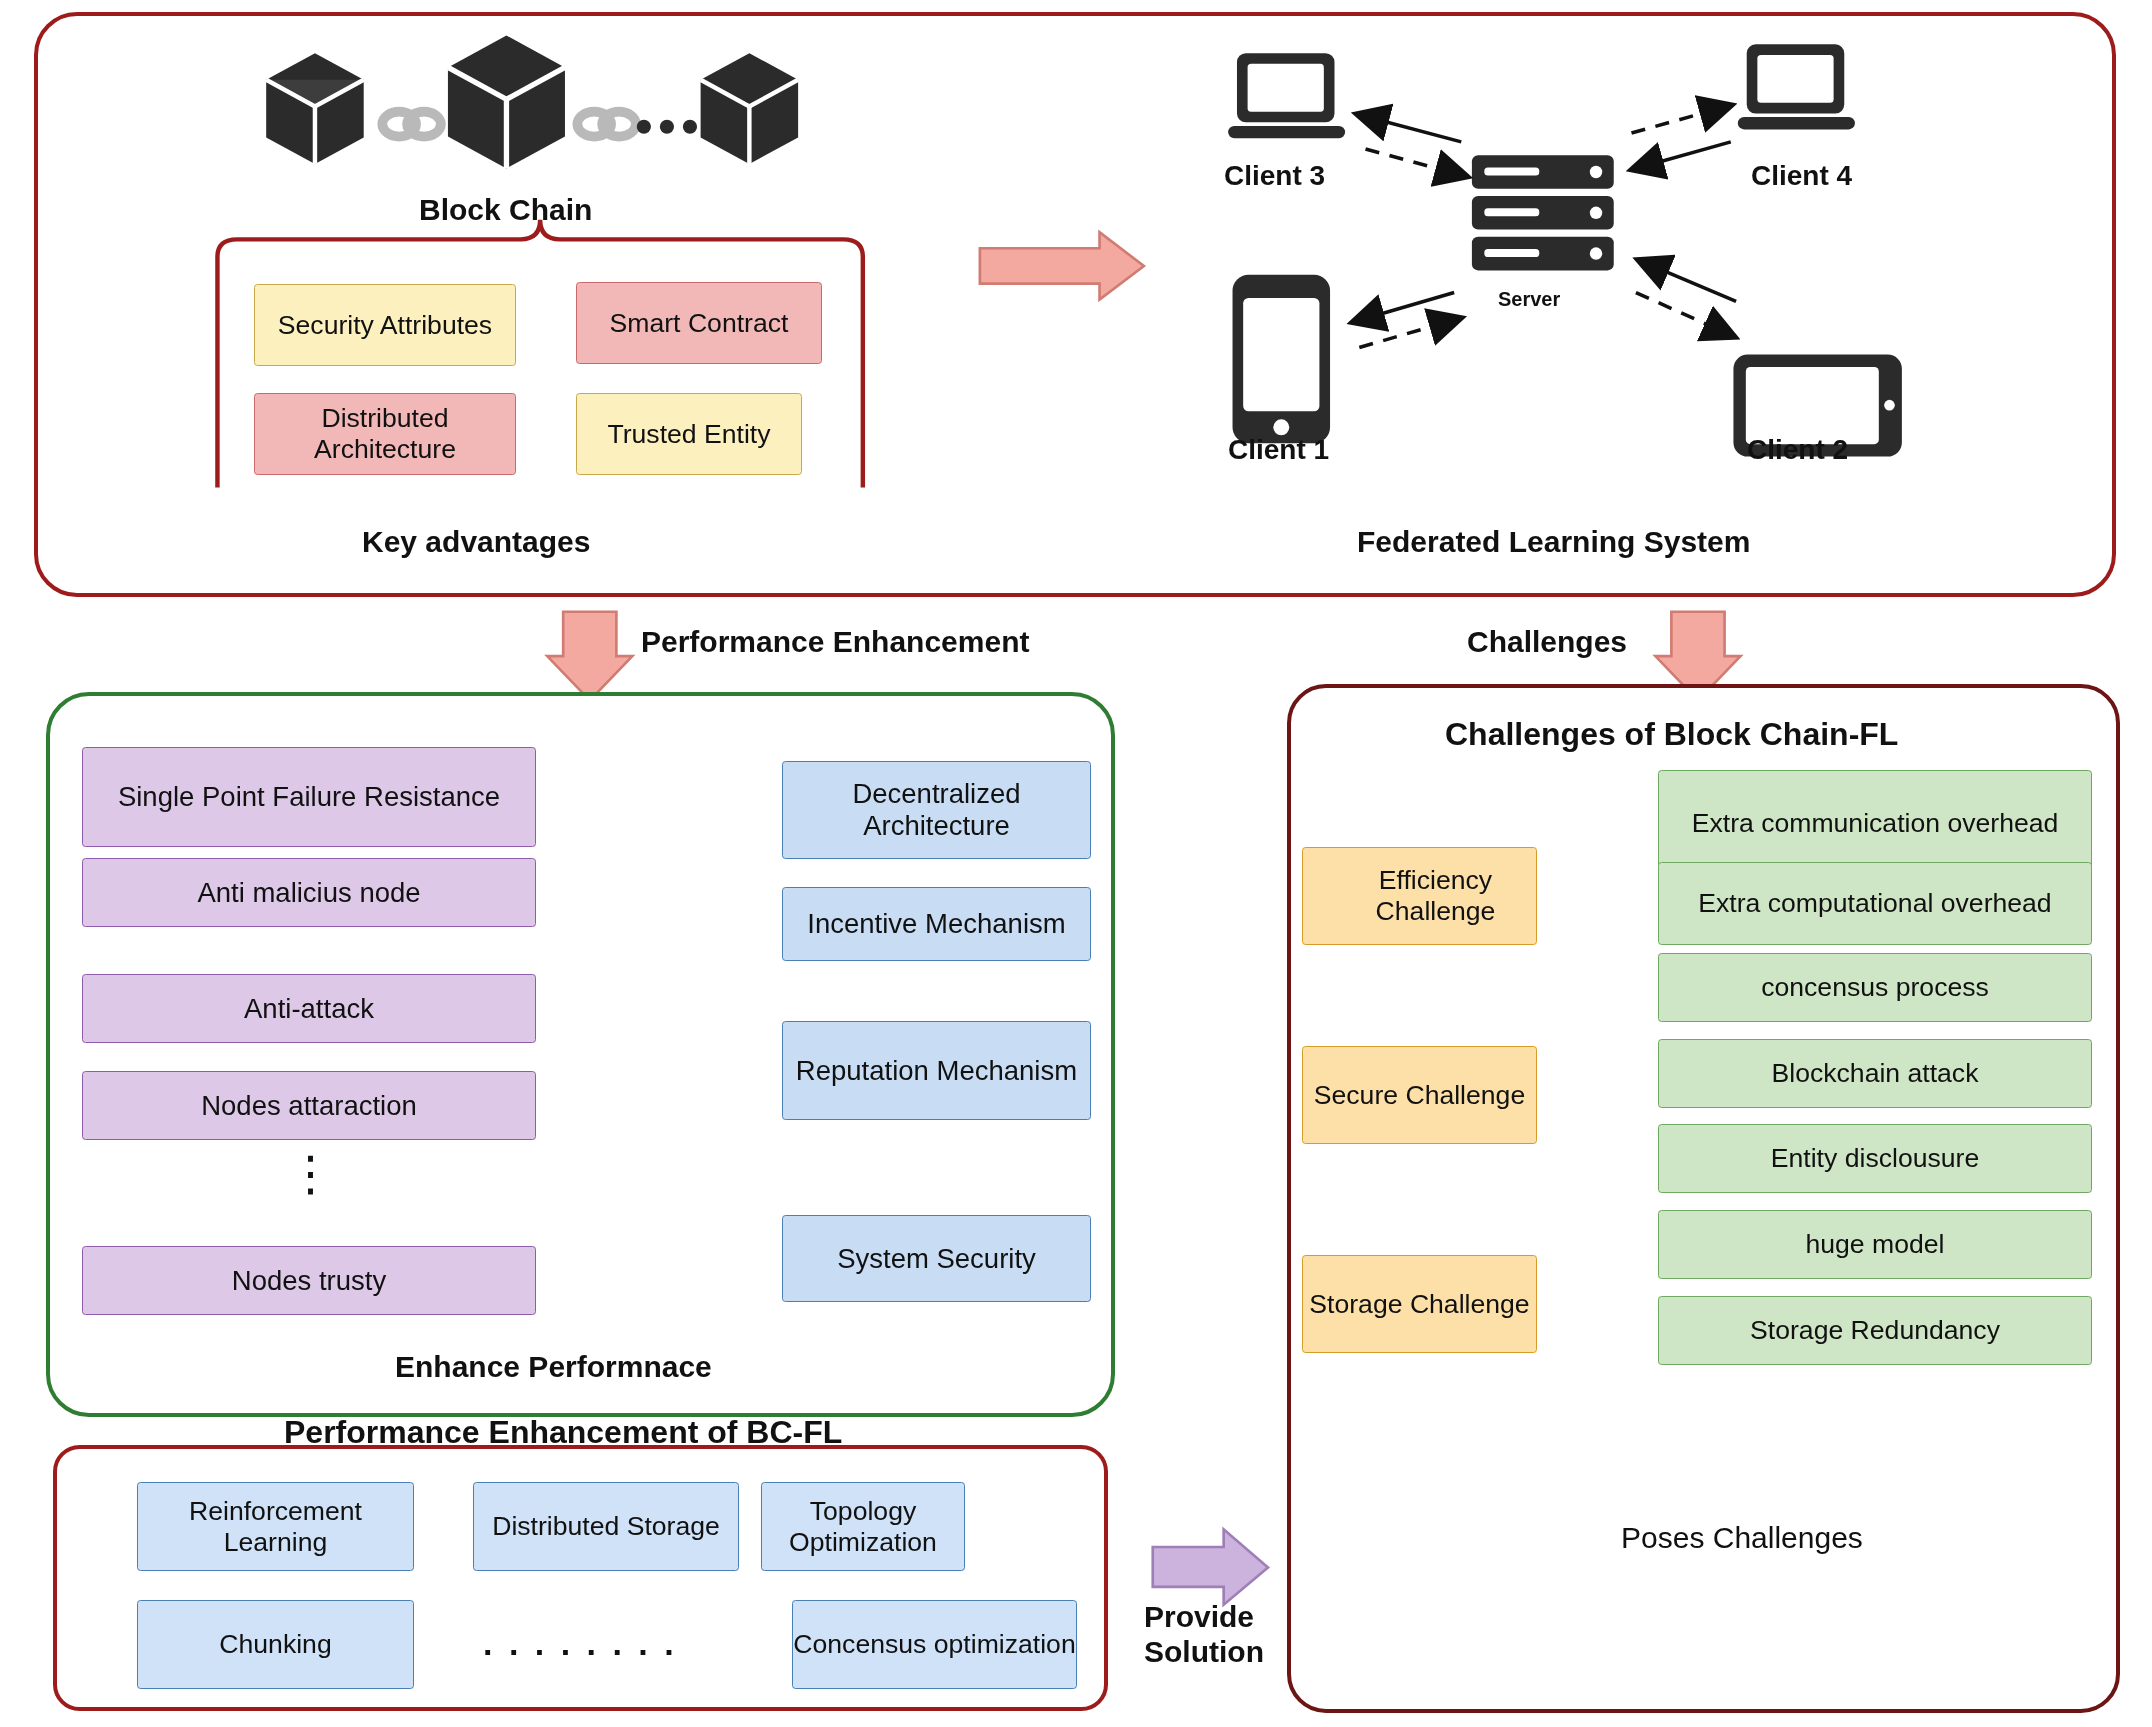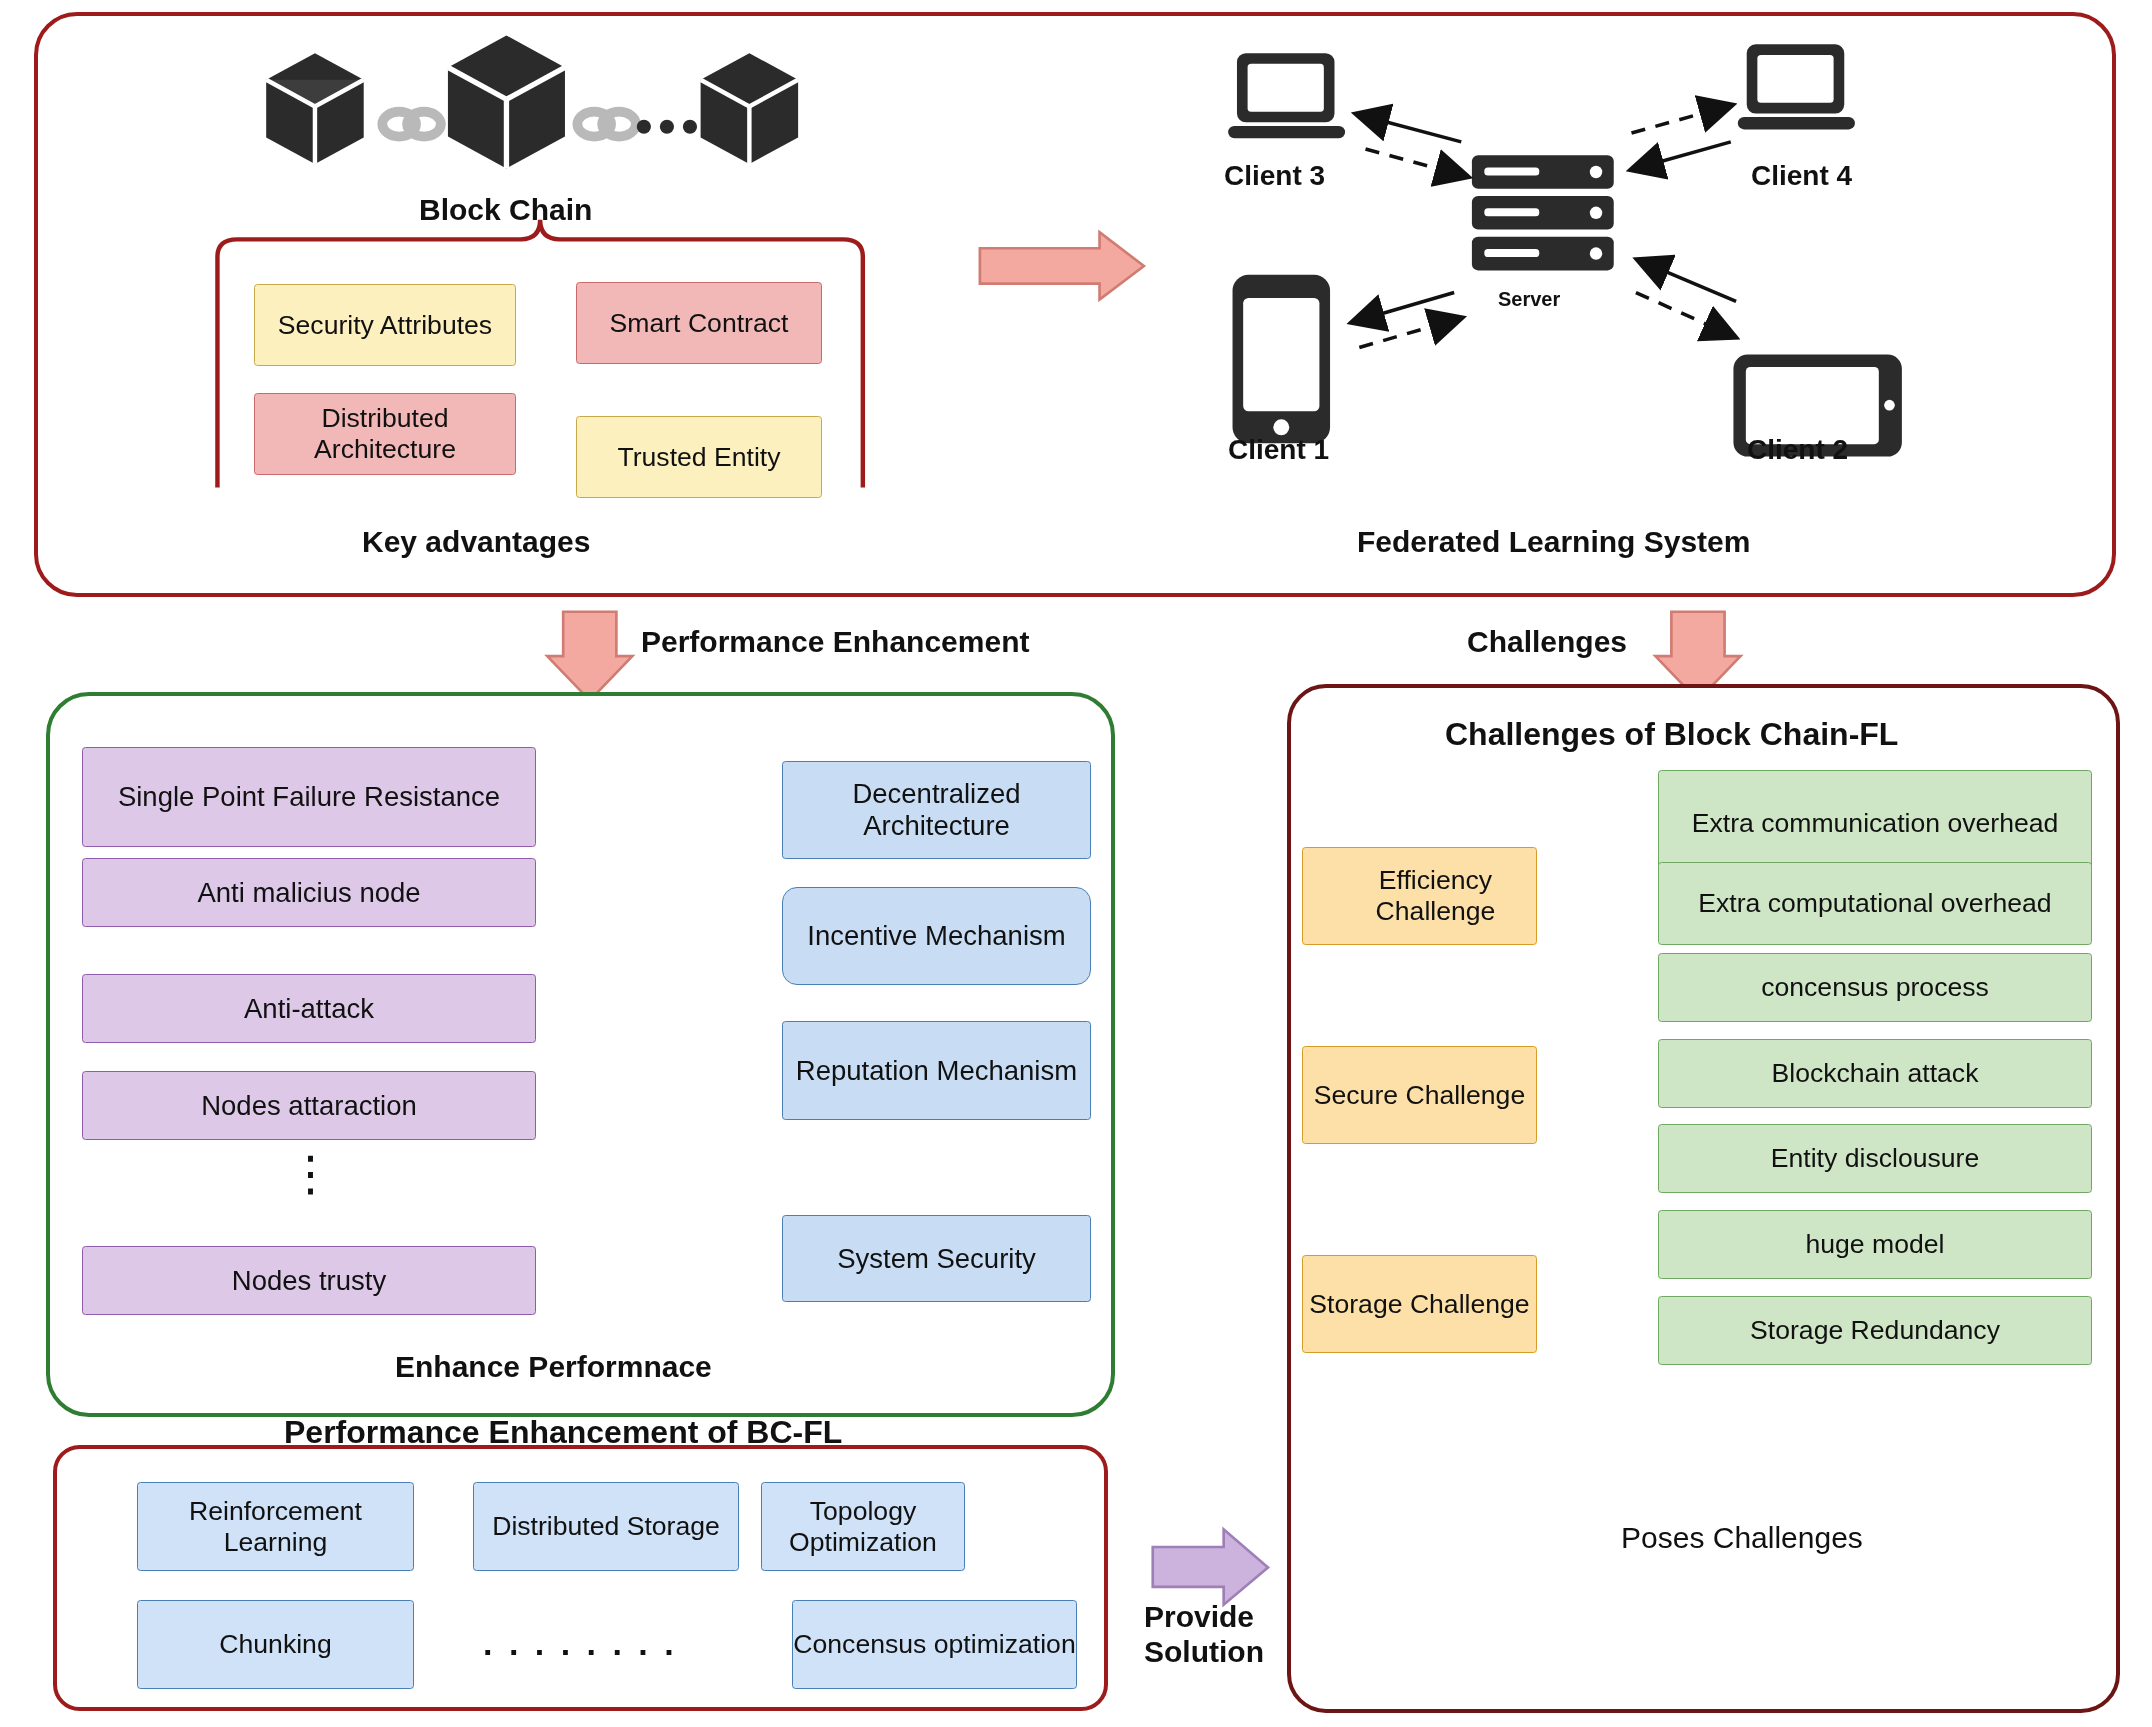--- a/index.html
+++ b/index.html
@@ -189,21 +189,21 @@
 
   <div class="box two yellow" style="left:254px;top:284px;width:262px;height:82px;">
     <span>Security Attributes</span>
   </div>
   <div class="box two pink" style="left:576px;top:282px;width:246px;height:82px;">
     <span>Smart Contract</span>
   </div>
   <div class="box two pink" style="left:254px;top:393px;width:262px;height:82px;">
     <span>Distributed Architecture</span>
   </div>
-  <div class="box two yellow" style="left:576px;top:393px;width:246px;height:82px;margin-top:23px;">
+  <div class="box two yellow" style="left:576px;top:393px;width:226px;height:82px;">
     <span>Trusted Entity</span>
   </div>
 
   <div class="lbl" style="left:362px;top:525px;font-size:30px;">Key advantages</div>
   <div class="lbl" style="left:962px;top:332px;font-size:30px;"></div>
 
   <div class="lbl" style="left:1224px;top:160px;font-size:28px;">Client 3</div>
   <div class="lbl" style="left:1751px;top:160px;font-size:28px;">Client 4</div>
   <div class="lbl" style="left:1498px;top:288px;font-size:20px;">Server</div>
   <div class="lbl" style="left:1228px;top:434px;font-size:28px;">Client 1</div>
@@ -230,21 +230,21 @@
   <div class="abs" style="left:284px;top:1162px;width:53px;height:80px;font-size:48px;line-height:0.5;text-align:center;letter-spacing:0;">
     <div>⋮</div>
   </div>
   <div class="box purple" style="left:82px;top:1246px;width:454px;height:69px;">
     <span>Nodes trusty</span>
   </div>
 
   <div class="box two blue" style="left:782px;top:761px;width:309px;height:98px;">
     <span>Decentralized Architecture</span>
   </div>
-  <div class="box two blue" style="left:782px;top:887px;width:309px;height:98px;border-radius:15px;">
+  <div class="box two blue" style="left:782px;top:887px;width:309px;height:74px;">
     <span>Incentive Mechanism</span>
   </div>
   <div class="box two blue" style="left:782px;top:1021px;width:309px;height:99px;">
     <span>Reputation Mechanism</span>
   </div>
   <div class="box blue" style="left:782px;top:1215px;width:309px;height:87px;">
     <span>System Security</span>
   </div>
 
   <div class="lbl" style="left:395px;top:1350px;font-size:30px;">Enhance Performnace</div>

